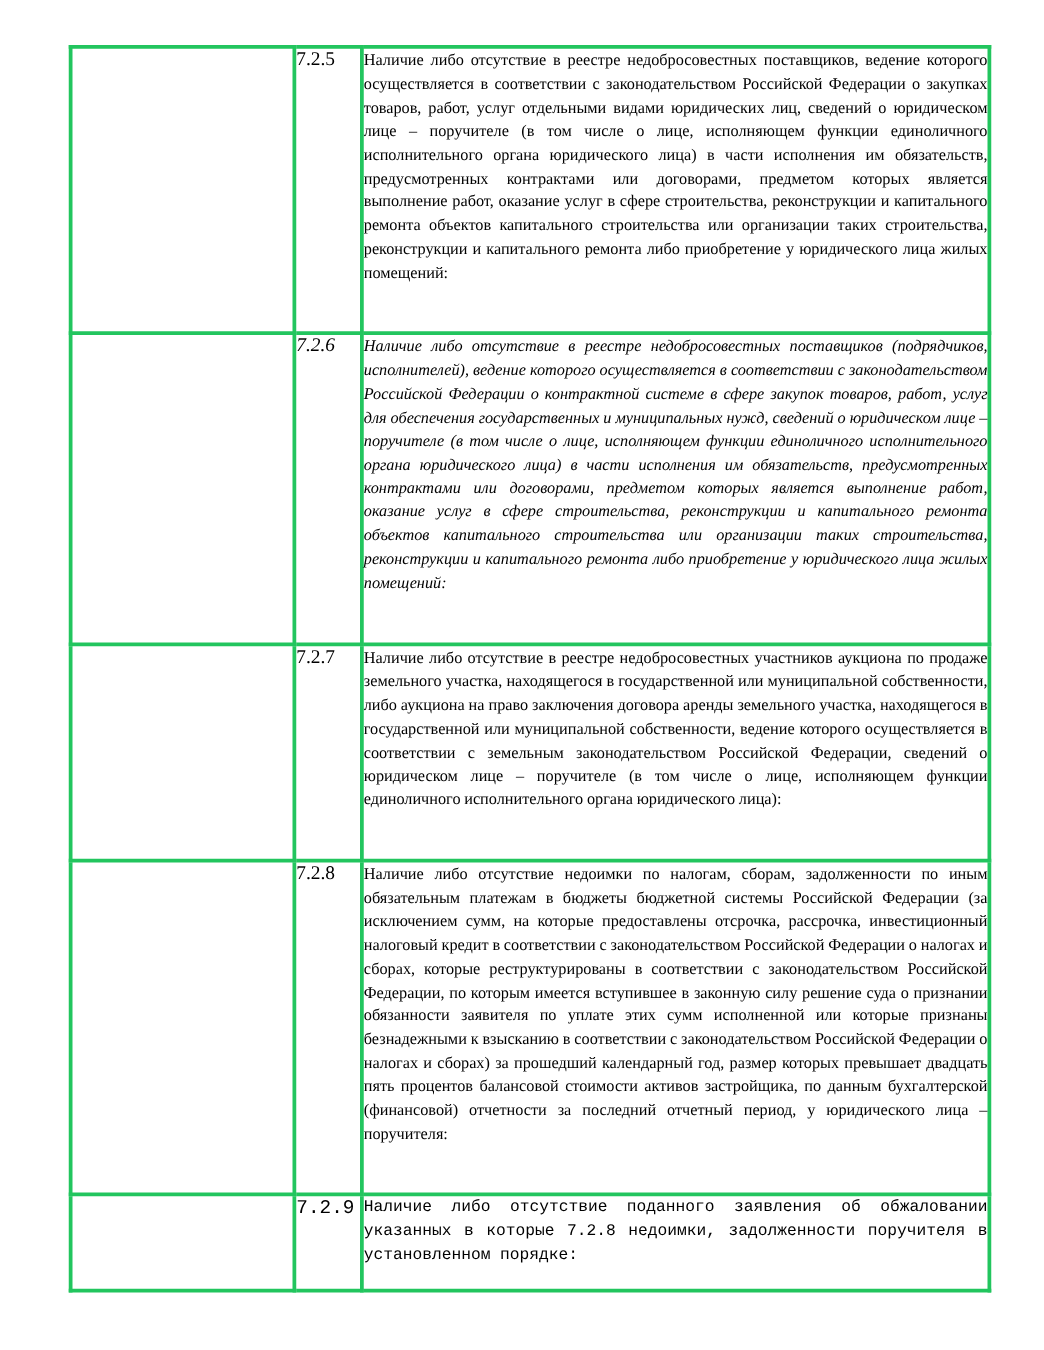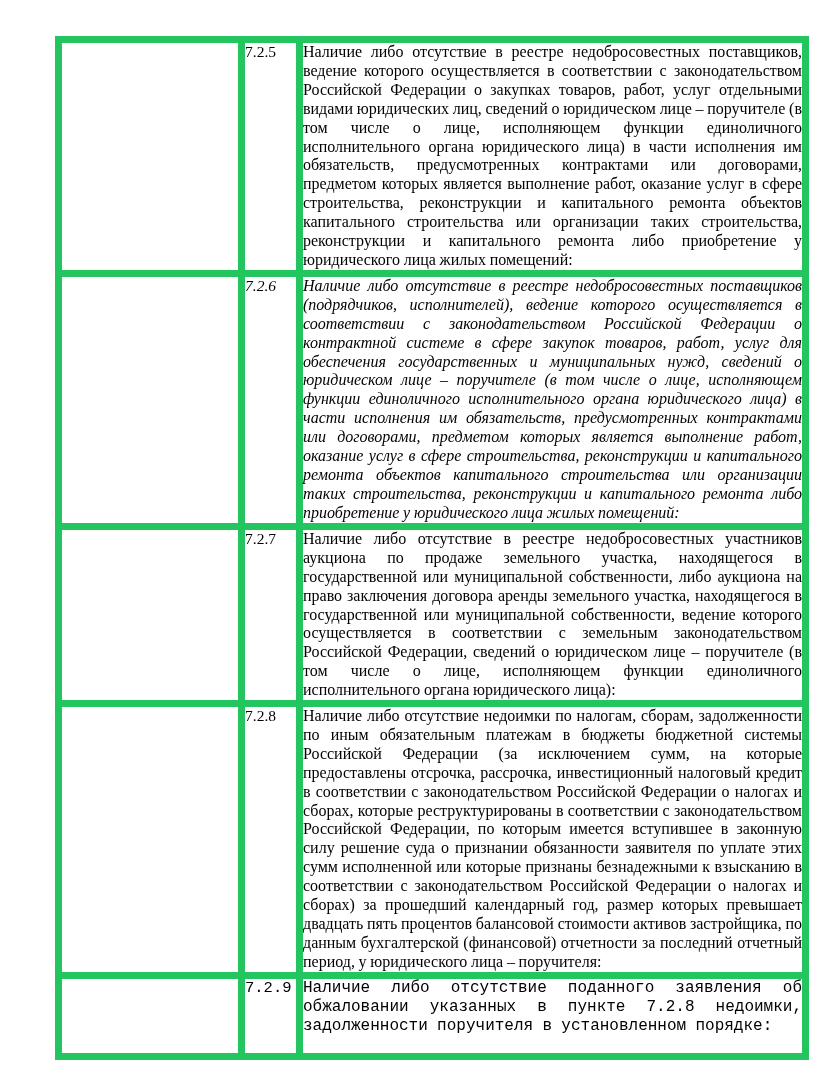--- a/index.html
+++ b/index.html
@@ -19,38 +19,38 @@
     left: 55px;
     top: 36px;
     width: 731px;
   }
   table.req-table {
     border-collapse: collapse;
     width: 100%;
     table-layout: fixed;
   }
   table.req-table td {
-    border: 7px solid #22c55e;
+    border: 3px solid #22c55e;
     padding: 0;
     vertical-align: top;
     margin-left: 23px;
   }
   td.col-empty { width: 176px; }
   td.col-num {
     width: 51px;
     vertical-align: middle;
     padding-left: 3px;
     font-size: 15.5px;
   }
   td.col-text {
     width: 499px;
     padding: 1px 2px 2px 2px;
   }
   .cell-text {
-    font-size: 16px;
+    font-size: 13px;
     line-height: 18.9px;
     text-align: justify;
     hyphens: auto;
     -webkit-hyphens: auto;
     word-spacing: -0.3px;
   }
   tr.row-1 td { height: 226px; }
   tr.row-2 td { height: 246px; font-style: italic; }
   tr.row-3 td { height: 170px; }
   tr.row-4 td { height: 264px; }
@@ -97,18 +97,18 @@
         <td class="col-text">
           <div class="cell-text">Наличие либо отсутствие недоимки по налогам, сборам, задолженности по иным обязательным платежам в бюджеты бюджетной системы Российской Федерации (за исключением сумм, на которые предоставлены отсрочка, рассрочка, инвестиционный налоговый кредит в соответствии с законодательством Российской Федерации о налогах и сборах, которые реструктурированы в соответствии с законодательством Российской Федерации, по которым имеется вступившее в законную силу решение суда о признании обязанности заявителя по уплате этих сумм исполненной или которые признаны безнадежными к взысканию в соответствии с законодательством Российской Федерации о налогах и сборах) за прошедший календарный год, размер которых превышает двадцать пять процентов балансовой стоимости активов застройщика, по данным бухгалтерской (финансовой) отчетности за последний отчетный период, у юридического лица – поручителя:</div>
         </td>
       </tr>
       <tr class="row-5">
         <td class="col-empty"></td>
         <td class="col-num">
           <span>7.2.9</span>
         </td>
         <td class="col-text">
-          <div class="cell-text">Наличие либо отсутствие поданного заявления об обжаловании указанных в пункте 7.2.8 недоимки, задолженности поручителя в установленном порядке:</div>
+          <div class="cell-text">Наличие либо отсутствие поданного заявления об обжаловании указанных в которые 7.2.8 недоимки, задолженности поручителя в установленном порядке:</div>
         </td>
       </tr>
     </tbody>
   </table>
 </div>
 
 </body></html>

